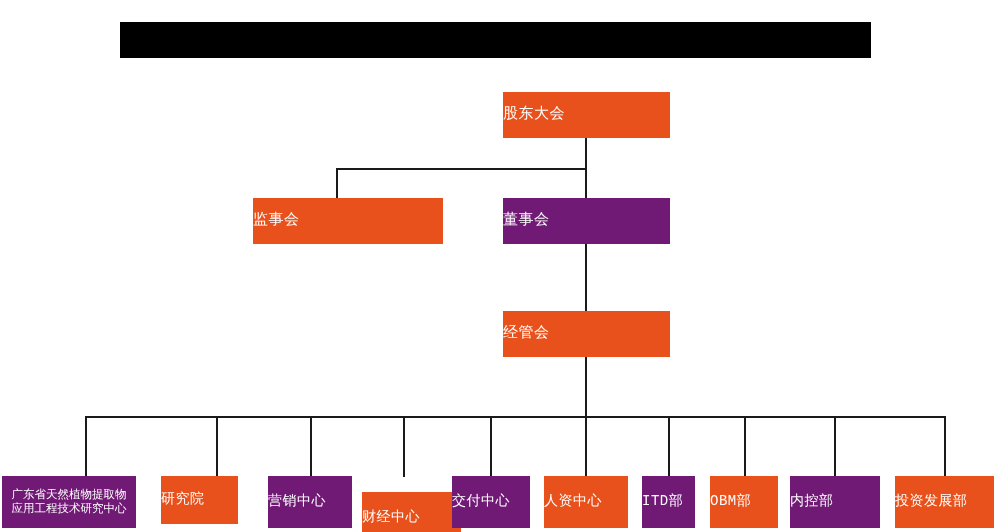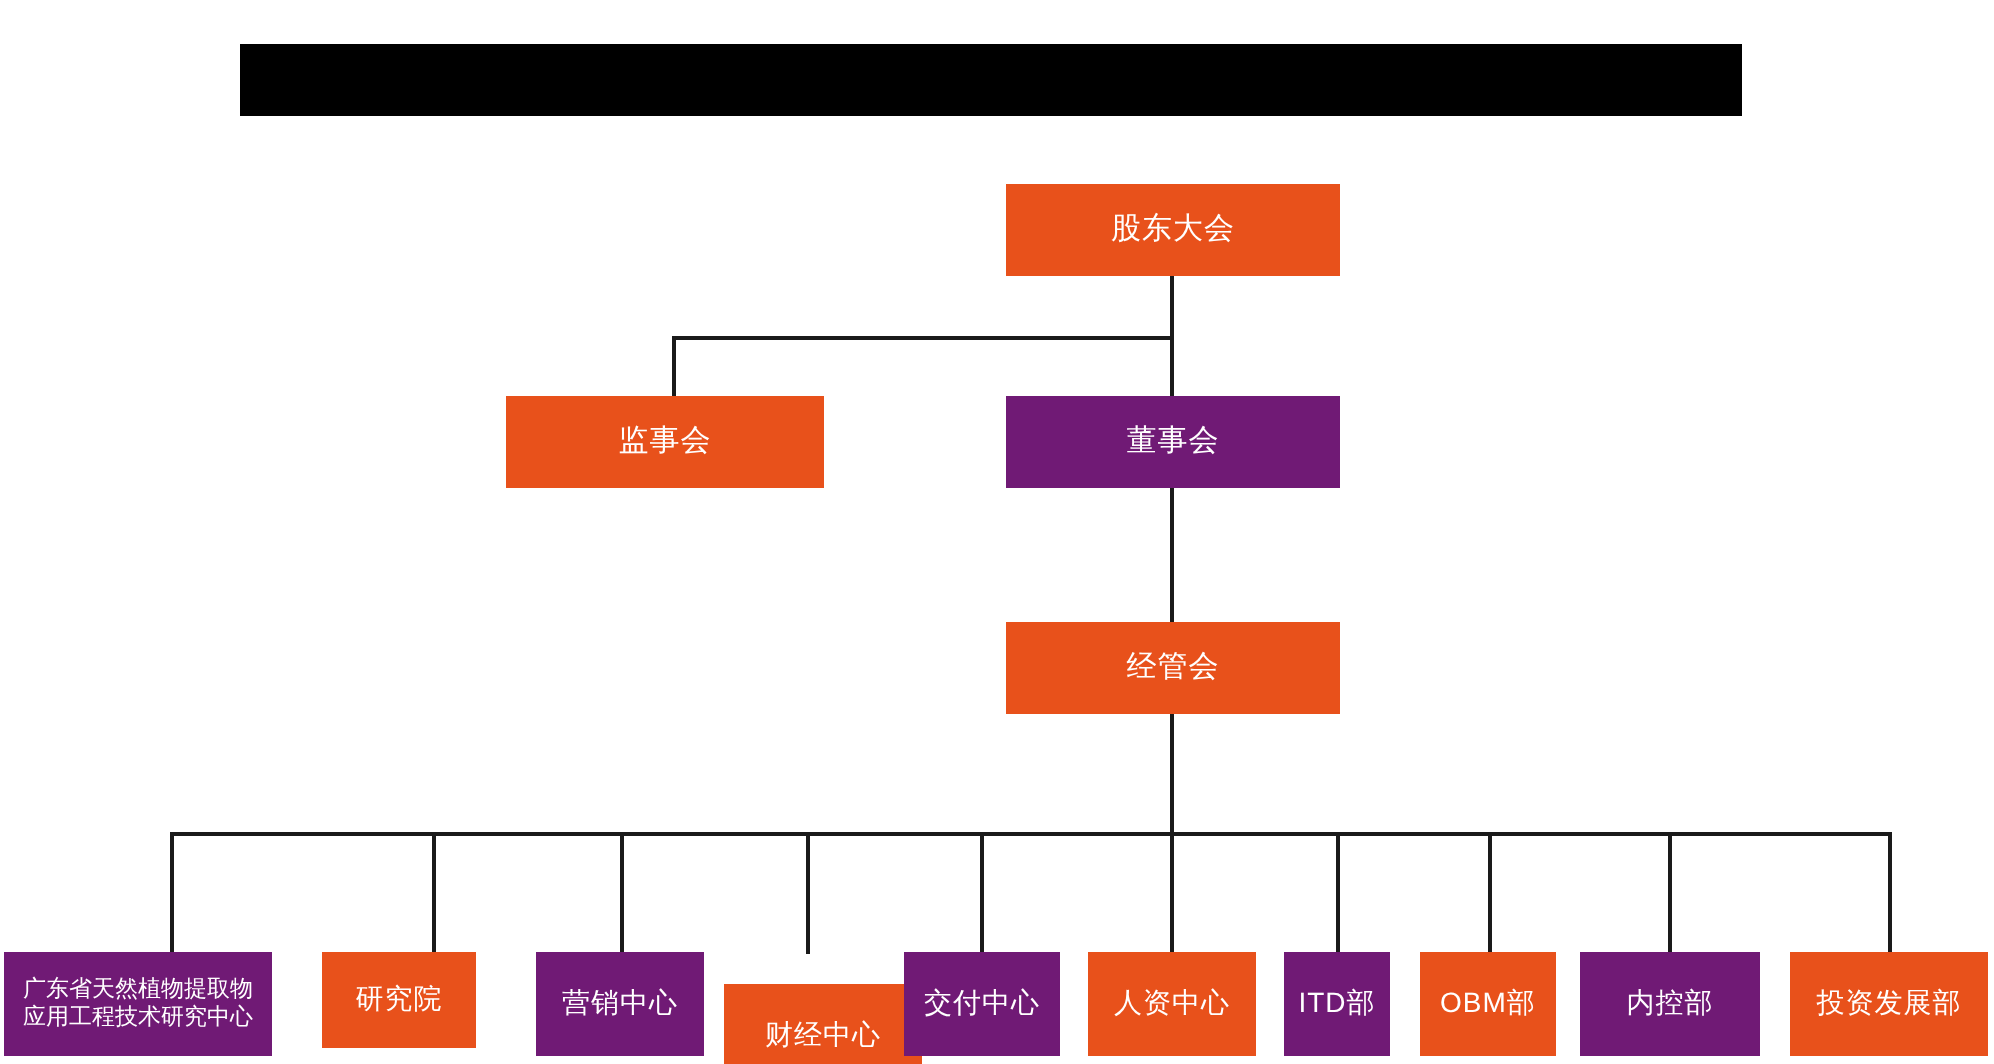--- a/index.html
+++ b/index.html
@@ -31,26 +31,26 @@
   .line-v {
     position: absolute;
     background: #1a1a1a;
     width: 2px;
   }
   
   .node {
     position: absolute;
     display: flex;
     align-items: center;
-    justify-content: center;
     text-align: center;
     color: #ffffff;
     box-sizing: border-box;
     line-height: 1.25;
     letter-spacing: 0.5px;
+    font-family: Liberation Mono, monospace;
   }
   .node.dark  { background: #e8511b; }
   .node.light { background: #701a75; }
 
   .node.lvl-top  { font-size: 15px; }
   .node.lvl-mid  { font-size: 15px; }
   .node.lvl-leaf { font-size: 14px; }
   .node.small-text { font-size: 11.5px; letter-spacing: 0px; padding: 0 6px; }
 </style>
 </head>
@@ -77,21 +77,21 @@
       <div class="line-v" style="left: 668px; top: 416px; width: 2px; height: 61px; background: rgb(26, 26, 26);"></div>
       <div class="line-v" style="left: 744px; top: 416px; width: 2px; height: 61px; background: rgb(26, 26, 26);"></div>
       <div class="line-v" style="left: 834px; top: 416px; width: 2px; height: 61px; background: rgb(26, 26, 26);"></div>
       <div class="line-v" style="left: 944px; top: 416px; width: 2px; height: 61px; background: rgb(26, 26, 26);"></div>
     </div>
 
   <div id="node-layer">
       <div class="node dark lvl-top" style="left: 503px; top: 92px; width: 167px; height: 46px;">
         <span>股东大会</span>
       </div>
-      <div class="node dark lvl-mid" style="left: 253px; top: 198px; width: 159px; height: 46px;">
+      <div class="node dark lvl-mid" style="left: 253px; top: 198px; width: 190px; height: 46px;">
         <span>监事会</span>
       </div>
       <div class="node light lvl-mid" style="left: 503px; top: 198px; width: 167px; height: 46px;">
         <span>董事会</span>
       </div>
       <div class="node dark lvl-mid" style="left: 503px; top: 311px; width: 167px; height: 46px;">
         <span>经管会</span>
       </div>
       <div class="node light lvl-leaf small-text" style="left: 2px; top: 476px; width: 134px; height: 52px;">
         <span>广东省天然植物提取物应用工程技术研究中心</span>

